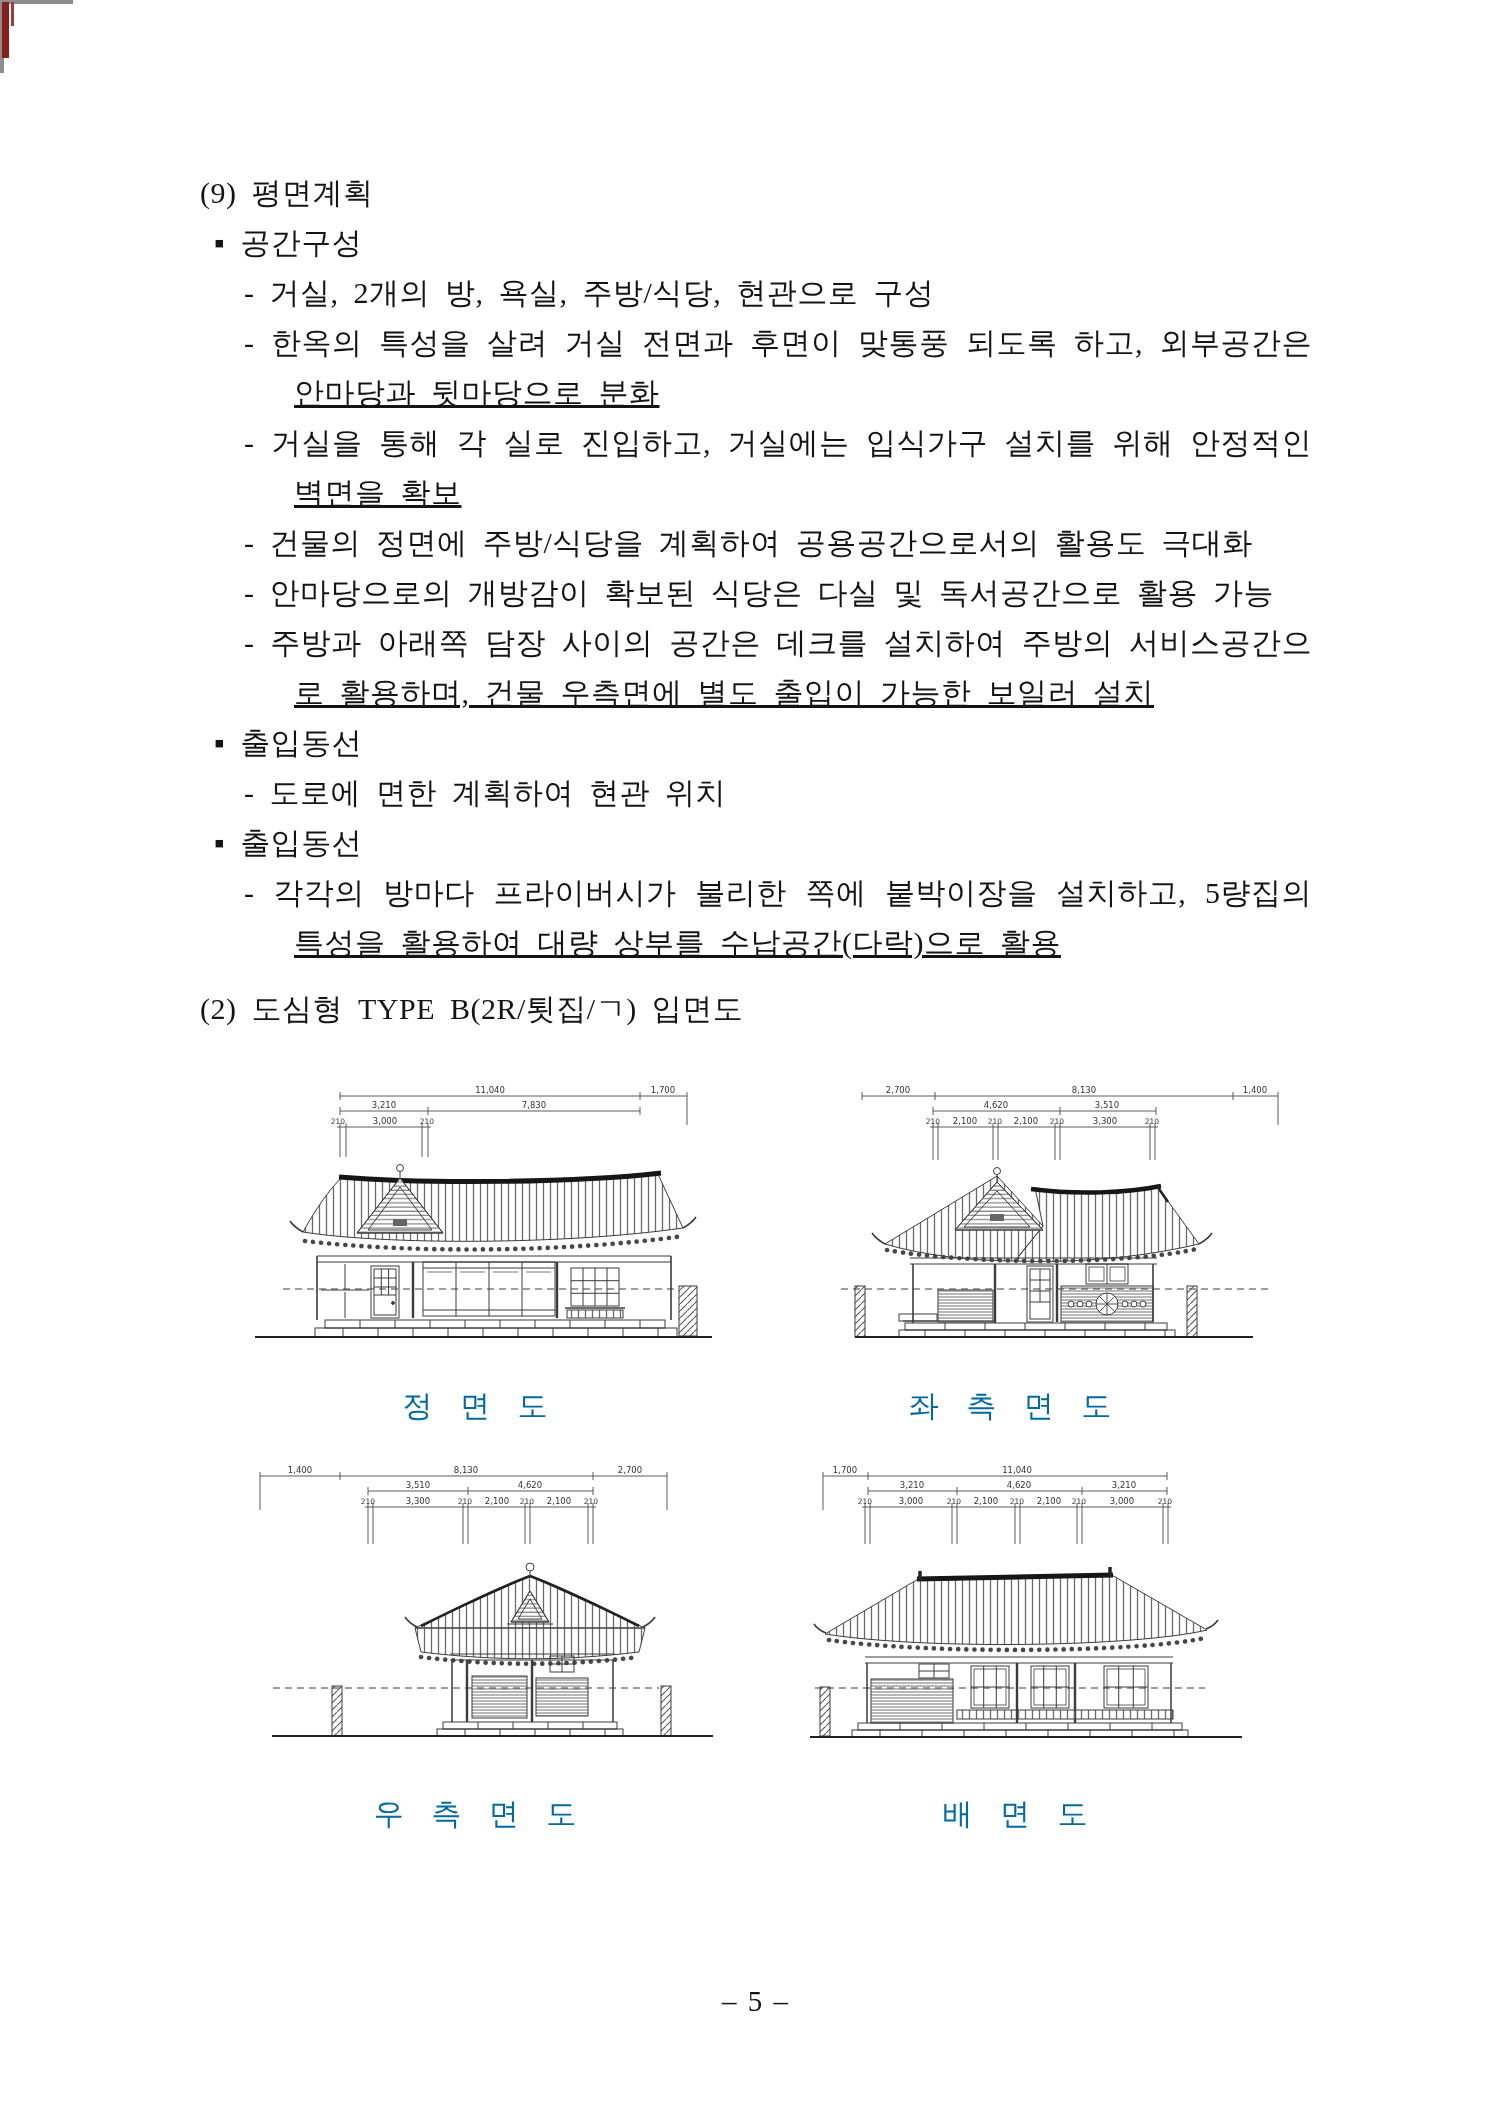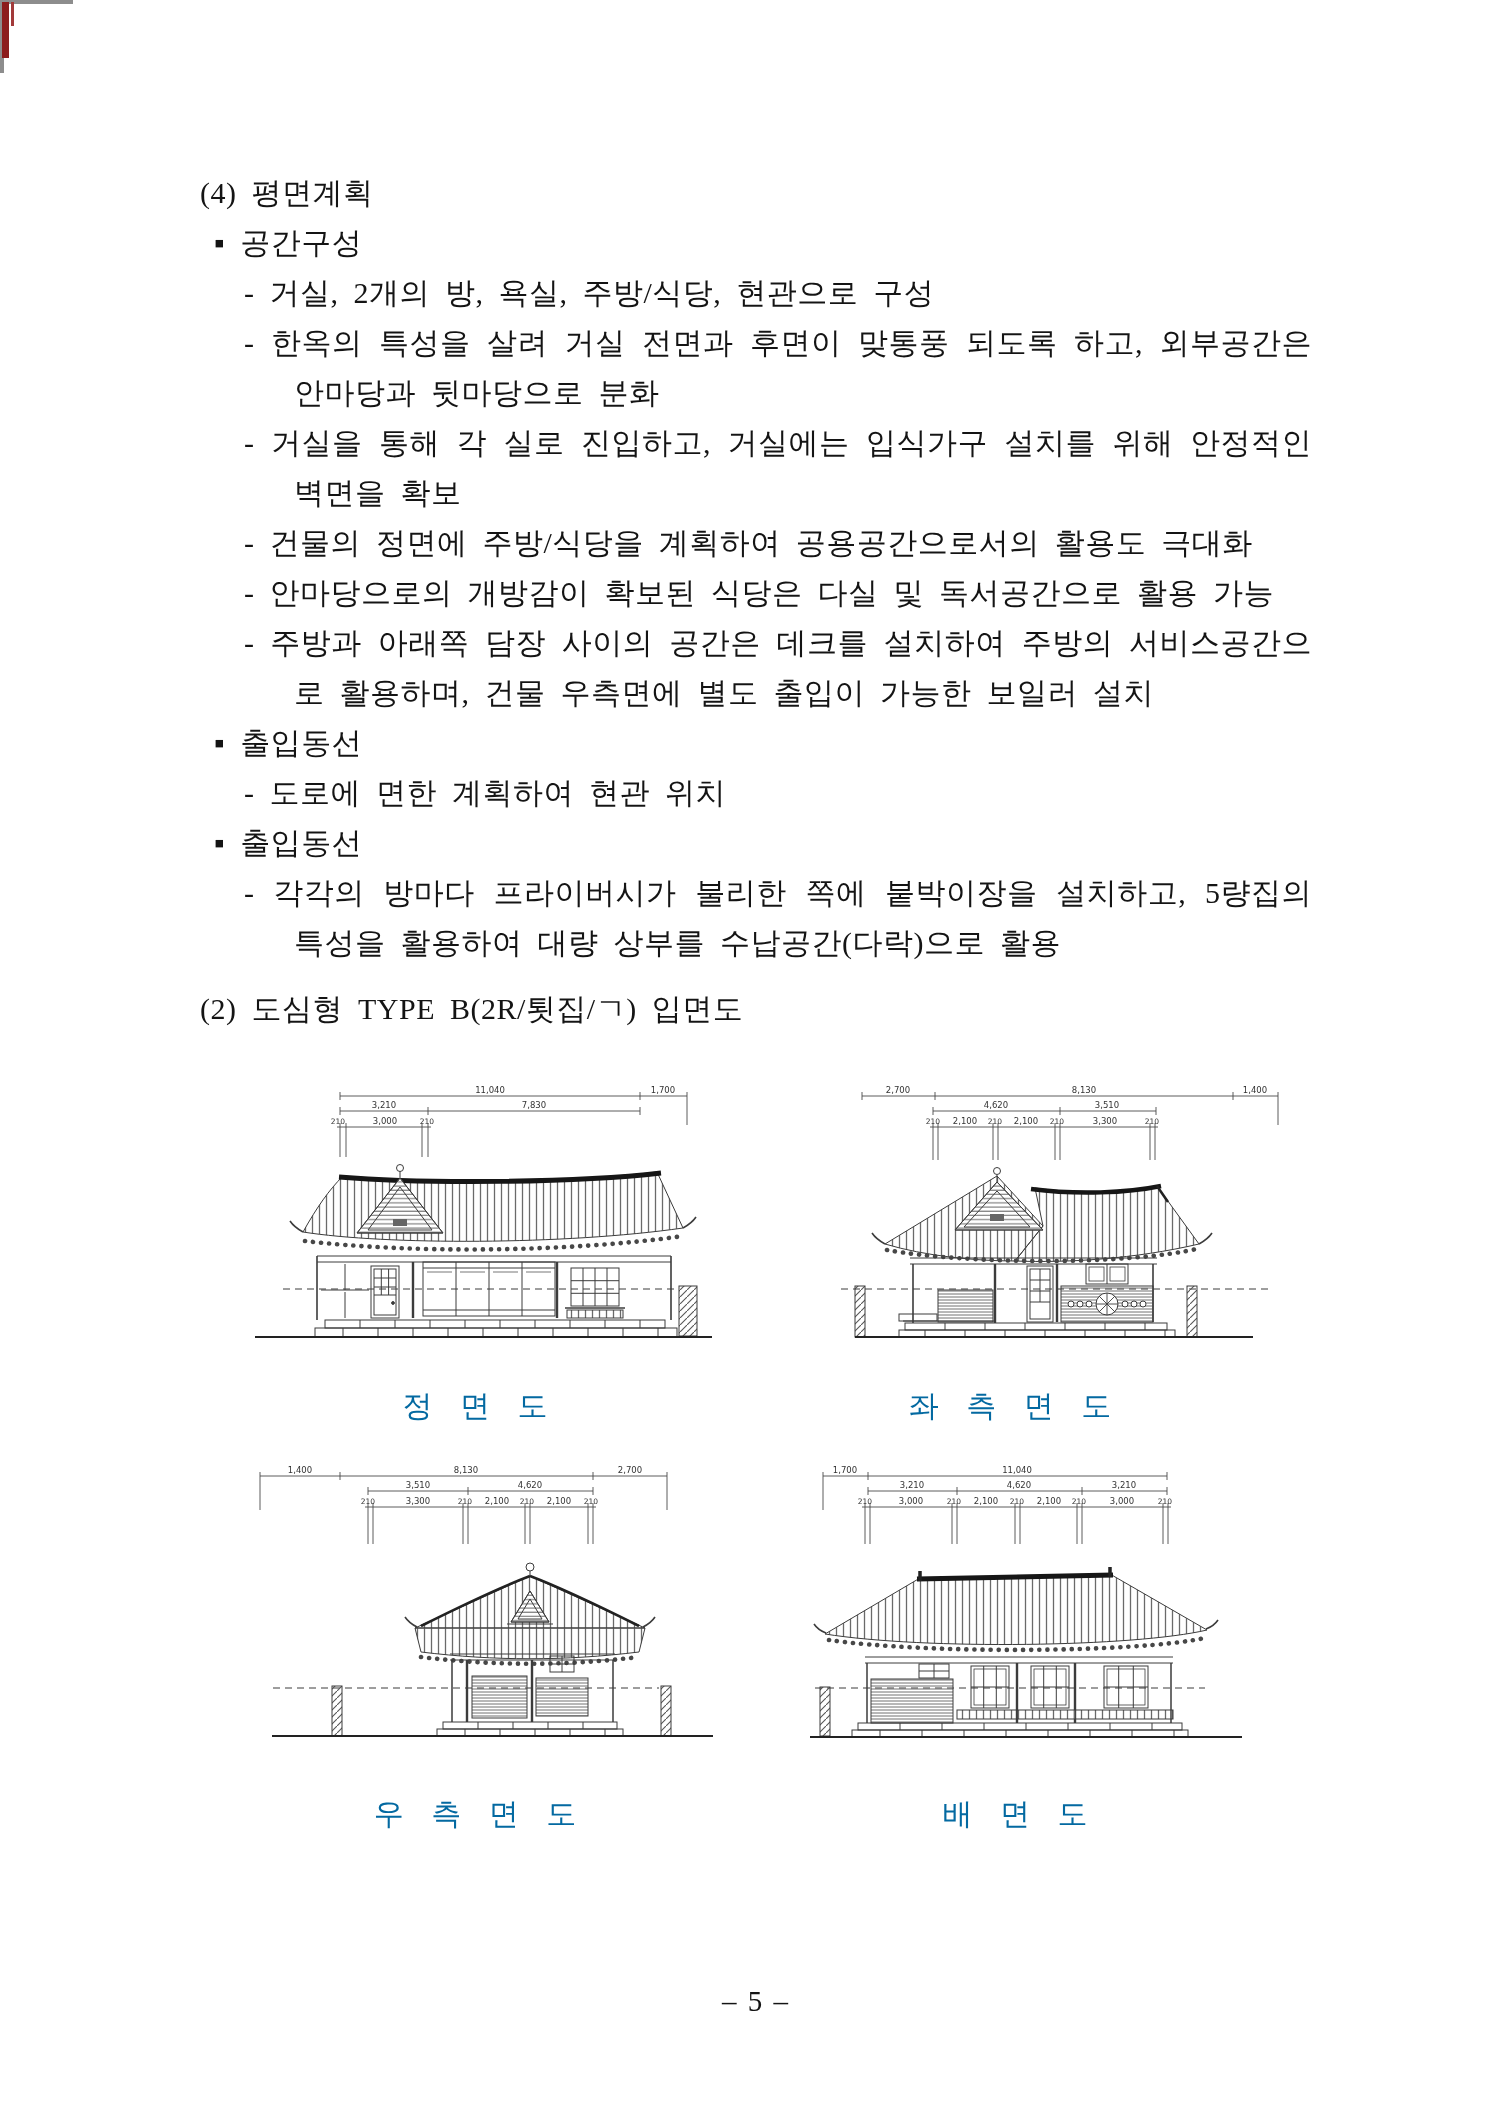--- a/index.html
+++ b/index.html
@@ -11,21 +11,21 @@
   .edge-left{position:absolute;left:0;top:0;width:4px;height:73px;background:#8d8d8d;}
   .red-mark-a{position:absolute;left:2px;top:2px;width:7px;height:56px;background:#8c1d1d;}
   .red-mark-b{position:absolute;left:11px;top:2px;width:3px;height:24px;background:#a23a3a;}
   
   .content{position:absolute;left:200px;top:168px;width:1112px;}
   .ln{font-size:30px;line-height:50px;letter-spacing:.5px;word-spacing:7px;white-space:nowrap;}
   .full{white-space:normal;text-align:justify;text-align-last:justify;}
   .ind0{padding-left:0;}
   .ind1{padding-left:14px;}
   .ind2{padding-left:44px;}
-  .ind3{padding-left:94px;}
+  .ind3{padding-left:94px;text-decoration:underline;}
   .h2gap{margin-top:16px;}
   
   .figures{position:absolute;left:0;top:1075px;width:1452px;height:880px;text-decoration:underline;}
   .fig{position:absolute;margin:0;display:flex;flex-direction:column;align-items:center;}
   .fig svg{display:block;}
   .cap{font-size:30px;letter-spacing:10px;text-align:center;margin-top:4px;color:#0369a1;}
   .nudge-left{transform:translateX(-50px);}
   .f1{left:225px;top:5px;width:510px;}
   .f2{left:805px;top:5px;width:520px;}
   .f3{left:225px;top:385px;width:510px;}
@@ -54,21 +54,21 @@
   </defs>
 </svg>
 
 <div class="page">
   <div class="edge-top"></div>
   <div class="edge-left"></div>
   <div class="red-mark-a"></div>
   <div class="red-mark-b"></div>
 
   <div class="content">
-    <div class="ln ind0">(4) 평면계획</div>
+    <div class="ln ind0">(9) 평면계획</div>
     <div class="ln ind1">▪ 공간구성</div>
     <div class="ln ind2">- 거실, 2개의 방, 욕실, 주방/식당, 현관으로 구성</div>
     <div class="ln ind2 full">- 한옥의 특성을 살려 거실 전면과 후면이 맞통풍 되도록 하고, 외부공간은</div>
     <div class="ln ind3">안마당과 뒷마당으로 분화</div>
     <div class="ln ind2 full">- 거실을 통해 각 실로 진입하고, 거실에는 입식가구 설치를 위해 안정적인</div>
     <div class="ln ind3">벽면을 확보</div>
     <div class="ln ind2">- 건물의 정면에 주방/식당을 계획하여 공용공간으로서의 활용도 극대화</div>
     <div class="ln ind2">- 안마당으로의 개방감이 확보된 식당은 다실 및 독서공간으로 활용 가능</div>
     <div class="ln ind2 full">- 주방과 아래쪽 담장 사이의 공간은 데크를 설치하여 주방의 서비스공간으</div>
     <div class="ln ind3">로 활용하며, 건물 우측면에 별도 출입이 가능한 보일러 설치</div>

